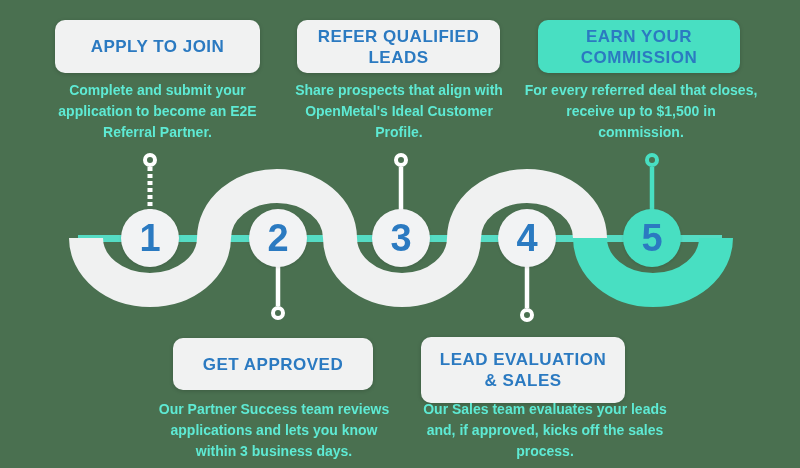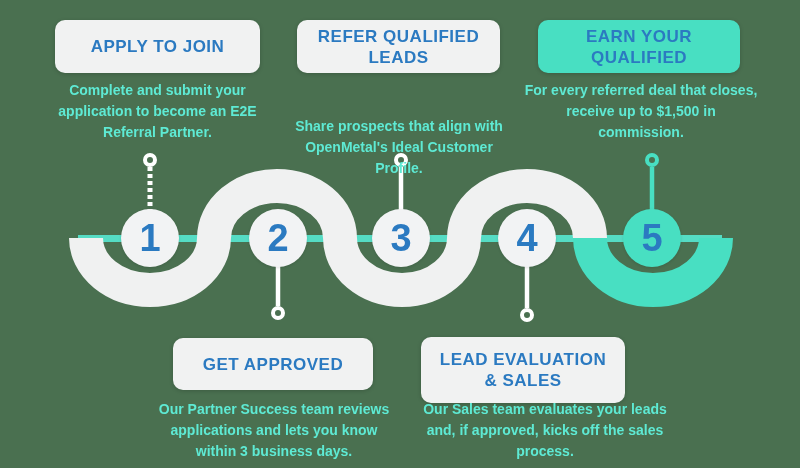--- a/index.html
+++ b/index.html
@@ -96,30 +96,30 @@
     <span class="num">5</span>
   </div>
 
   <div class="title-box" style="left:297px;top:20px;width:203px;height:53px;">
     <span>REFER QUALIFIED LEADS</span>
   </div>
   <div class="title-box" style="left:55px;top:20px;width:205px;height:53px;">
     <span>APPLY TO JOIN</span>
   </div>
   <div class="title-box highlight" style="left:538px;top:20px;width:202px;height:53px;">
-    <span>EARN YOUR QUALIFIED</span>
+    <span>EARN YOUR COMMISSION</span>
   </div>
 
   <div class="title-box" style="left:173px;top:338px;width:200px;height:52px;text-align:right;">
     <span>GET APPROVED</span>
   </div>
   <div class="title-box" style="left:421px;top:337px;width:204px;height:66px;">
     <span>LEAD EVALUATION &amp; SALES</span>
   </div>
 
   <div class="desc" style="left:40px;top:80px;width:235px;">Complete and submit your application to become an E2E Referral Partner.</div>
-  <div class="desc" style="left:283px;top:80px;width:232px;margin-top:36px;">Share prospects that align with OpenMetal's Ideal Customer Profile.</div>
+  <div class="desc" style="left:283px;top:80px;width:232px;">Share prospects that align with OpenMetal's Ideal Customer Profile.</div>
   <div class="desc" style="left:523px;top:80px;width:236px;">For every referred deal that closes, receive up to $1,500 in commission.</div>
 
   <div class="desc" style="left:149px;top:399px;width:250px;">Our Partner Success team reviews applications and lets you know within 3 business days.</div>
   <div class="desc" style="left:420px;top:399px;width:250px;">Our Sales team evaluates your leads and, if approved, kicks off the sales process.</div>
 
 </div>
 
 </body></html>

